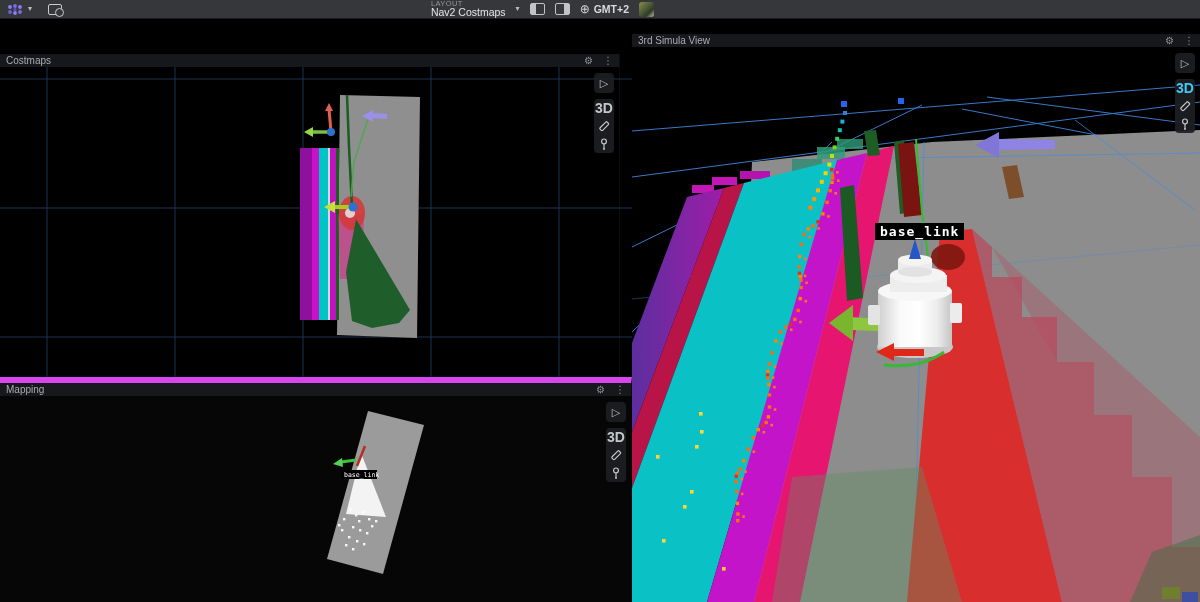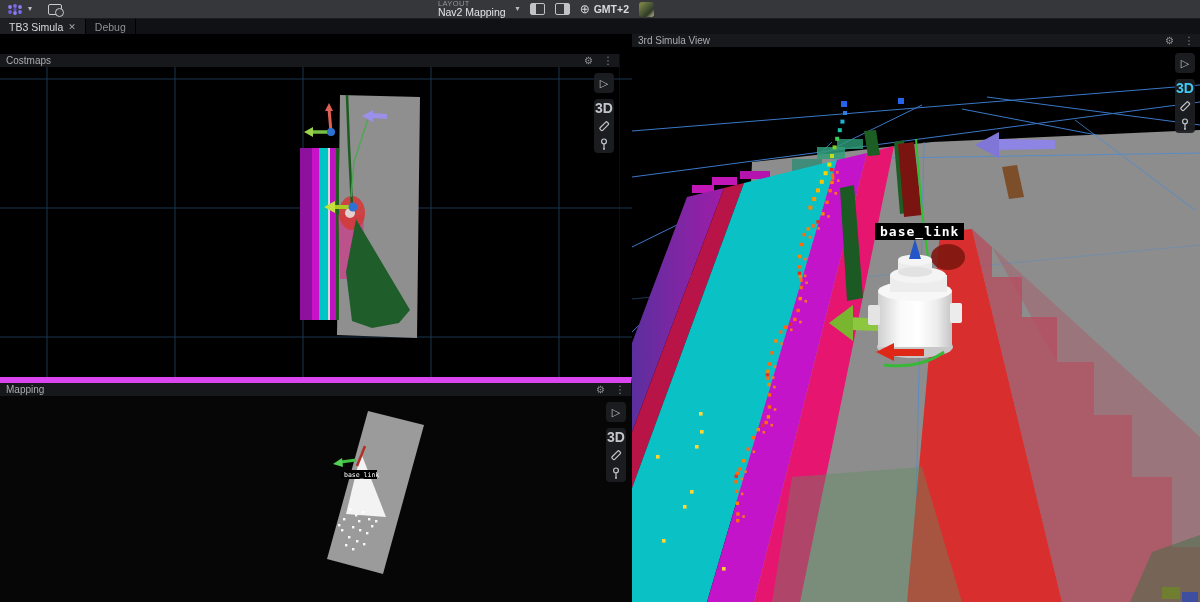--- a/index.html
+++ b/index.html
@@ -81,42 +81,33 @@
           <circle cx="14" cy="9" r="1.9" fill="#7a6ce8"></circle>
         <circle cx="9" cy="6.5" r="1.6" fill="#5f4fc8"></circle>
       </svg>
       <span class="chev">▾</span>
       <span style="width:8px"></span>
       <span class="win-icon"></span>
     </div>
     <div class="tb-right">
       <div class="layout-block">
         <span class="layout-label">LAYOUT</span>
-        <span class="layout-name">Nav2 Mapping</span>
+        <span class="layout-name">Nav2 Costmaps</span>
       </div>
       <span class="chev">▾</span>
       <span class="side-icon left"></span>
       <span class="side-icon right"></span>
       <span style="display:flex;align-items:center;gap:4px">
         <span class="globe">⊕</span>
         <span class="tz">GMT+2</span>
       </span>
       <span class="avatar"></span>
     </div>
   </div>
 
-  <div id="tabbar">
-    <div class="tab active">
-      <span>TB3 Simula</span>
-      <span class="tab-close">✕</span>
-    </div>
-    <div class="tab inactive">
-      <span>Debug</span>
-    </div>
-  </div>
 
   <div class="panel" id="panel-costmaps">
     <div class="ptitle">
       <span>Costmaps</span>
       <span class="spacer"></span>
       <span class="gear">⚙</span>
       <span class="kebab">⋮</span>
     </div>
     <div class="canvas-wrap">
       <svg id="svg-costmaps" width="632" height="330" viewBox="0 0 632 330">

